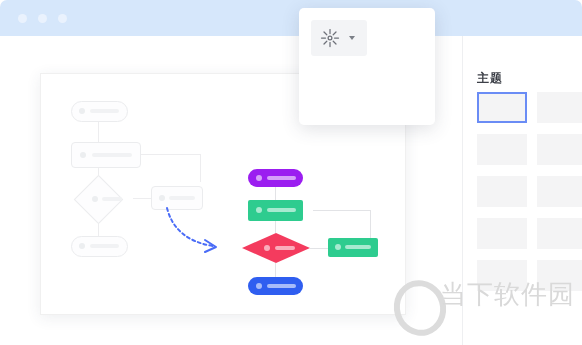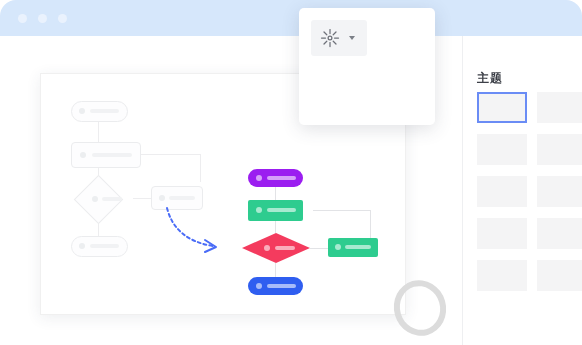--- a/index.html
+++ b/index.html
@@ -7,21 +7,20 @@
     padding: 0;
     background: #ffffff;
   }
   #app {
     position: relative;
     width: 582px;
     height: 345px;
     overflow: hidden;
     background: #ffffff;
     font-family: Liberation Serif, serif;
-    border-radius: 16px;
   }
 
   
   #titlebar {
     position: absolute;
     left: 0; top: 0;
     width: 582px; height: 36px;
     background: #d6e7fb;
     border-top-left-radius: 7px;
     border-top-right-radius: 7px;
@@ -349,15 +348,16 @@
         </g>
         <circle cx="10" cy="10" r="1.9" fill="none" stroke="#6e7179" stroke-width="1.25"></circle>
       </svg>
       <div class="caret" style="left:38px; top:16px;"></div>
     </div>
 
   </div>
 
   <div id="watermark">
     <div id="wm-ring"></div>
+    <div id="wm-cn">当下软件园</div>
   </div>
 
 </div>
 
 </body></html>

